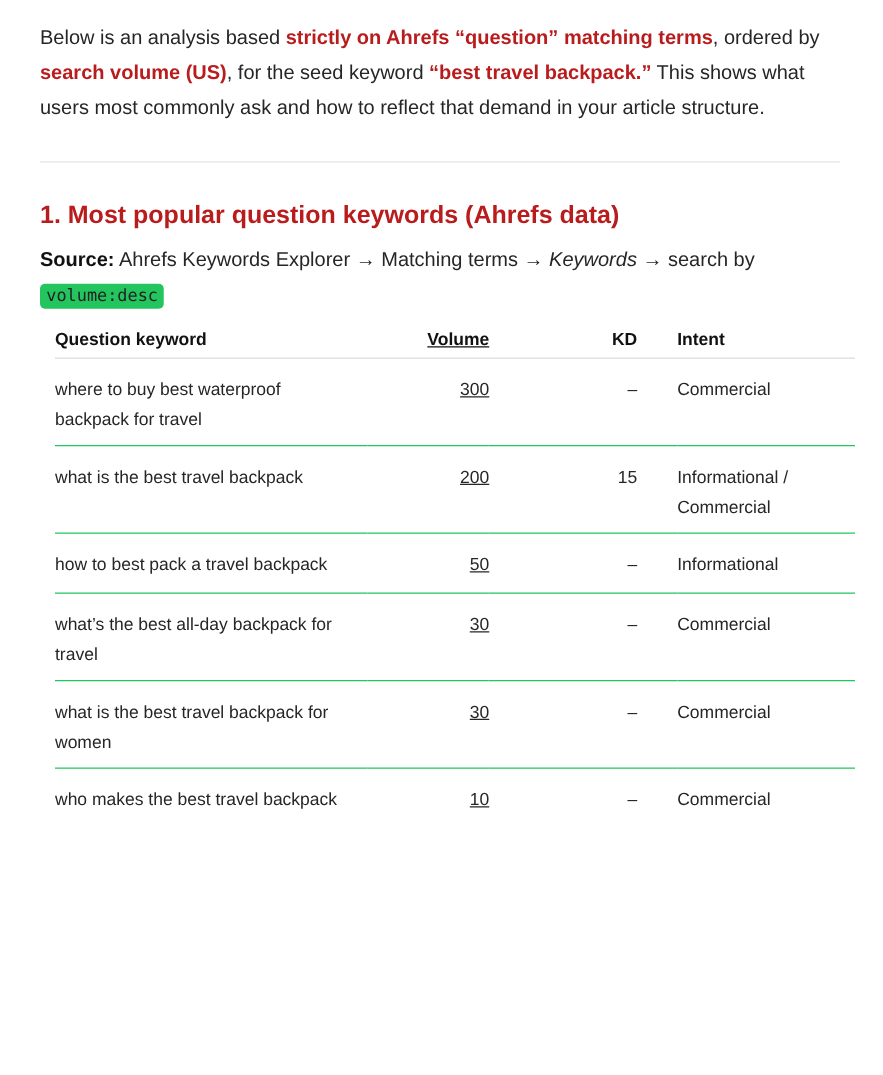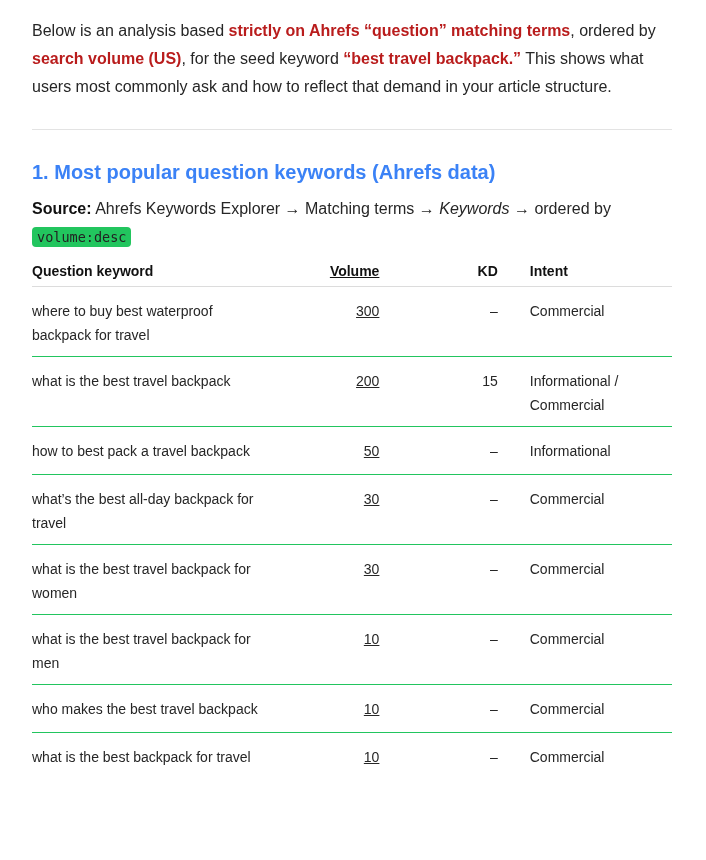--- a/index.html
+++ b/index.html
@@ -12,35 +12,35 @@
   .intro {
     position: absolute; top: 17px; left: 0; width: 640px;
     font-size: 16px; line-height: 28px; margin: 0; color: #262626;
   }
   .intro b { font-weight: 700; color: #b91c1c; }
   .divider {
     position: absolute; top: 129px; left: 0; width: 640px; height: 1px; background: #e3e3e3;
   }
   .h2 {
     position: absolute; top: 158px; left: 0; margin: 0;
-    font-size: 20px; line-height: 28px; font-weight: 700; color: #3b82f6;
+    font-size: 20px; line-height: 28px; font-weight: 700; color: #b91c1c;
   }
   .source {
     position: absolute; top: 195px; left: 0; width: 640px; margin: 0;
     font-size: 16px; line-height: 28px; color: #262626;
   }
   .source b { font-weight: 700; color: #111; }
   .source i { font-style: italic; }
   .code {
     font-family: "DejaVu Sans Mono", "Liberation Mono", monospace;
     font-size: 13.5px; background: #22c55e; border-radius: 4px;
     padding: 2px 5px; color: #222;
   }
   table {
-    position: absolute; top: 255px; left: 0; width: 640px;
+    position: absolute; top: 255px; left: 12px; width: 640px;
     border-collapse: collapse; font-size: 14px; color: #262626;
   }
   th {
     font-weight: 700; text-align: left; height: 31px; padding: 0;
     vertical-align: middle; border-bottom: 1px solid #dcdcdc; color: #111;
   }
   td {
     padding: 12px 0 9px 0; line-height: 24px; vertical-align: top;
     border-bottom: 1px solid #22c55e; height: 48px; box-sizing: border-box;
   }
@@ -55,21 +55,21 @@
 </head>
 <body>
 
 <div class="wrap">
   <p class="intro"><span>Below is an analysis based </span><b>strictly on Ahrefs “question” matching terms</b><span>, ordered by </span><b>search volume (US)</b><span>, for the seed keyword </span><b>“best travel backpack.”</b><span> This shows what users most commonly ask and how to reflect that demand in your article structure.</span></p>
 
   <div class="divider"></div>
 
   <h2 class="h2">1. Most popular question keywords (Ahrefs data)</h2>
 
-  <p class="source"><b>Source:</b><span> Ahrefs Keywords Explorer → Matching terms → </span><i>Keywords</i><span> → ordered by </span><br><span class="code">volume:desc</span></p>
+  <p class="source"><b>Source:</b><span> Ahrefs Keywords Explorer → Matching terms → </span><i>Keywords</i><span> → search by </span><br><span class="code">volume:desc</span></p>
 
   <table>
     <thead>
       <tr>
         <th class="c-kw">Question keyword</th>
         <th class="c-vol">Volume</th>
         <th class="c-kd">KD</th>
         <th class="c-int">Intent</th>
       </tr>
     </thead>
@@ -98,32 +98,20 @@
           <td class="c-kd">–</td>
           <td class="c-int">Commercial</td>
         </tr>
         <tr>
           <td class="c-kw">what is the best travel backpack for women</td>
           <td class="c-vol">30</td>
           <td class="c-kd">–</td>
           <td class="c-int">Commercial</td>
         </tr>
         <tr>
-          <td class="c-kw">what is the best travel backpack for men</td>
-          <td class="c-vol">10</td>
-          <td class="c-kd">–</td>
-          <td class="c-int">Commercial</td>
-        </tr>
-        <tr>
           <td class="c-kw">who makes the best travel backpack</td>
-          <td class="c-vol">10</td>
-          <td class="c-kd">–</td>
-          <td class="c-int">Commercial</td>
-        </tr>
-        <tr>
-          <td class="c-kw">what is the best backpack for travel</td>
           <td class="c-vol">10</td>
           <td class="c-kd">–</td>
           <td class="c-int">Commercial</td>
         </tr>
       </tbody>
   </table>
 </div>
 
 </body></html>

